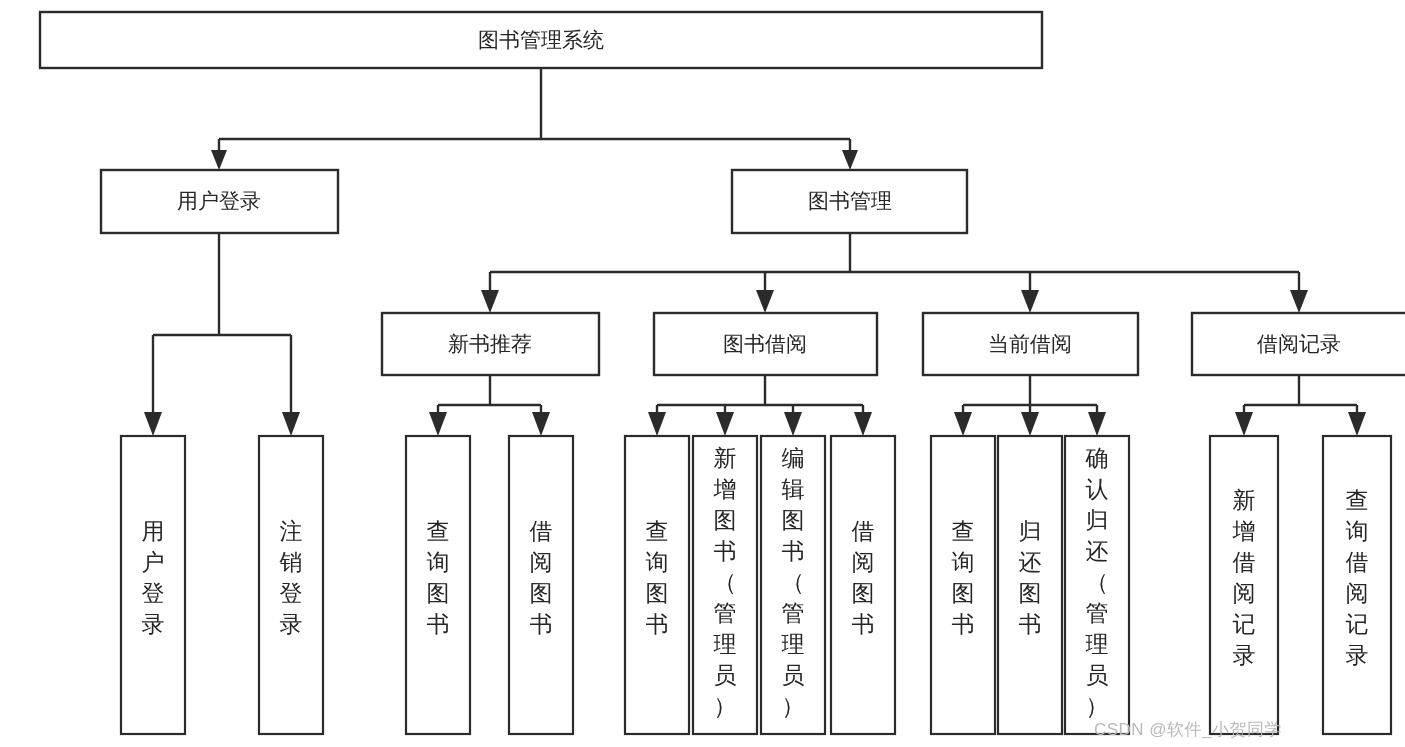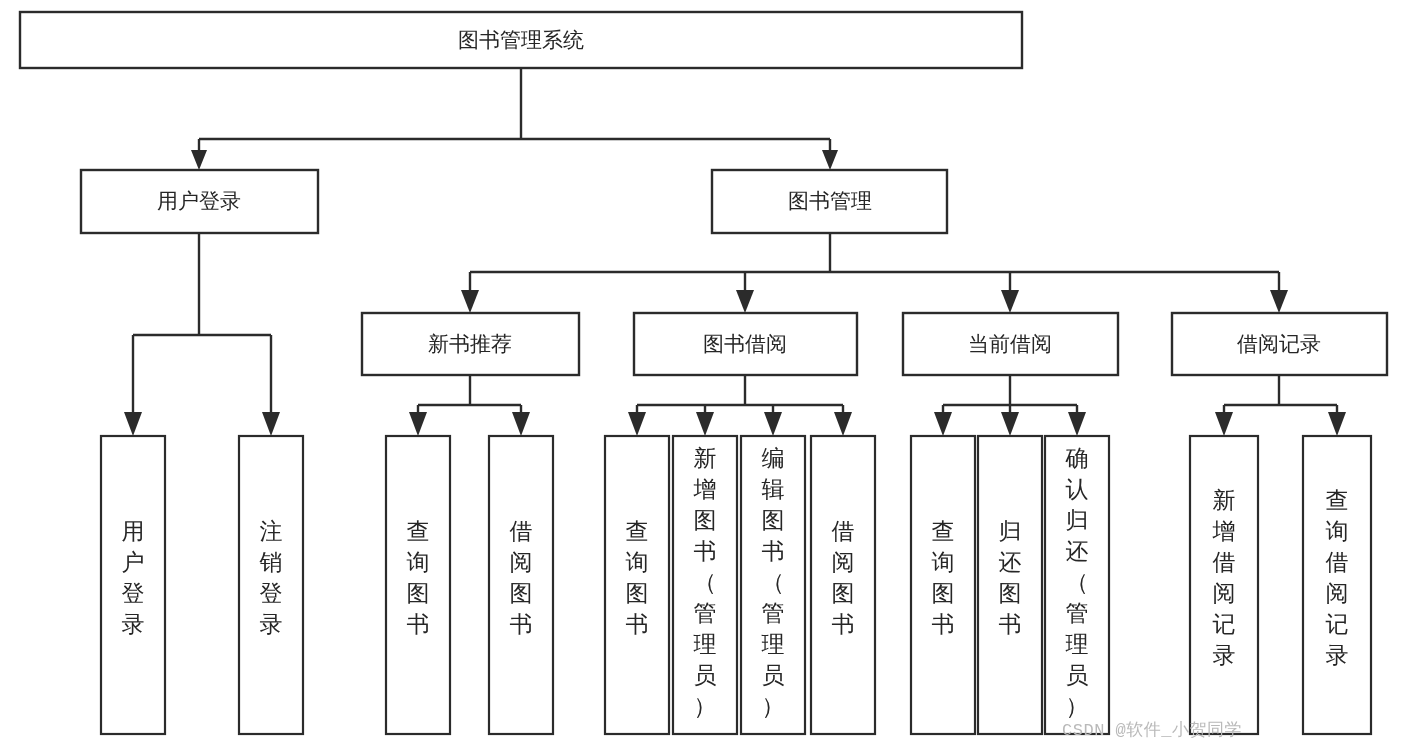--- a/index.html
+++ b/index.html
@@ -12,20 +12,21 @@
     height: 747px;
     font-family: "Liberation Sans", "DejaVu Sans", sans-serif;
     overflow: hidden;
     position: relative;
   }
   #diagram-root {
     position: absolute;
     left: 0; top: 0;
     width: 1266px;
     height: 747px;
+    padding-left: 20px;
   }
   svg.flow {
     display: block;
     width: 1405px;
     height: 747px;
   }
   .node-rect {
     fill: #ffffff;
     stroke: #2b2b2b;
     stroke-width: 2.4;
@@ -51,23 +52,23 @@
     dominant-baseline: middle;
   }
   .vlabel {
     fill: #262626;
     font-family: "Liberation Sans", "DejaVu Sans", sans-serif;
     font-size: 23px;
     text-anchor: middle;
   }
   .watermark {
     position: absolute;
-    right: 24px;
+    right: 4px;
     bottom: 6px;
-    font-family: Liberation Mono, monospace;
+    font-family: Liberation Sans, sans-serif;
     font-size: 17px;
     color: #b9b9b9;
     letter-spacing: 0.5px;
     white-space: nowrap;
     user-select: none;
   }
 </style>
 </head>
 <body>
 

